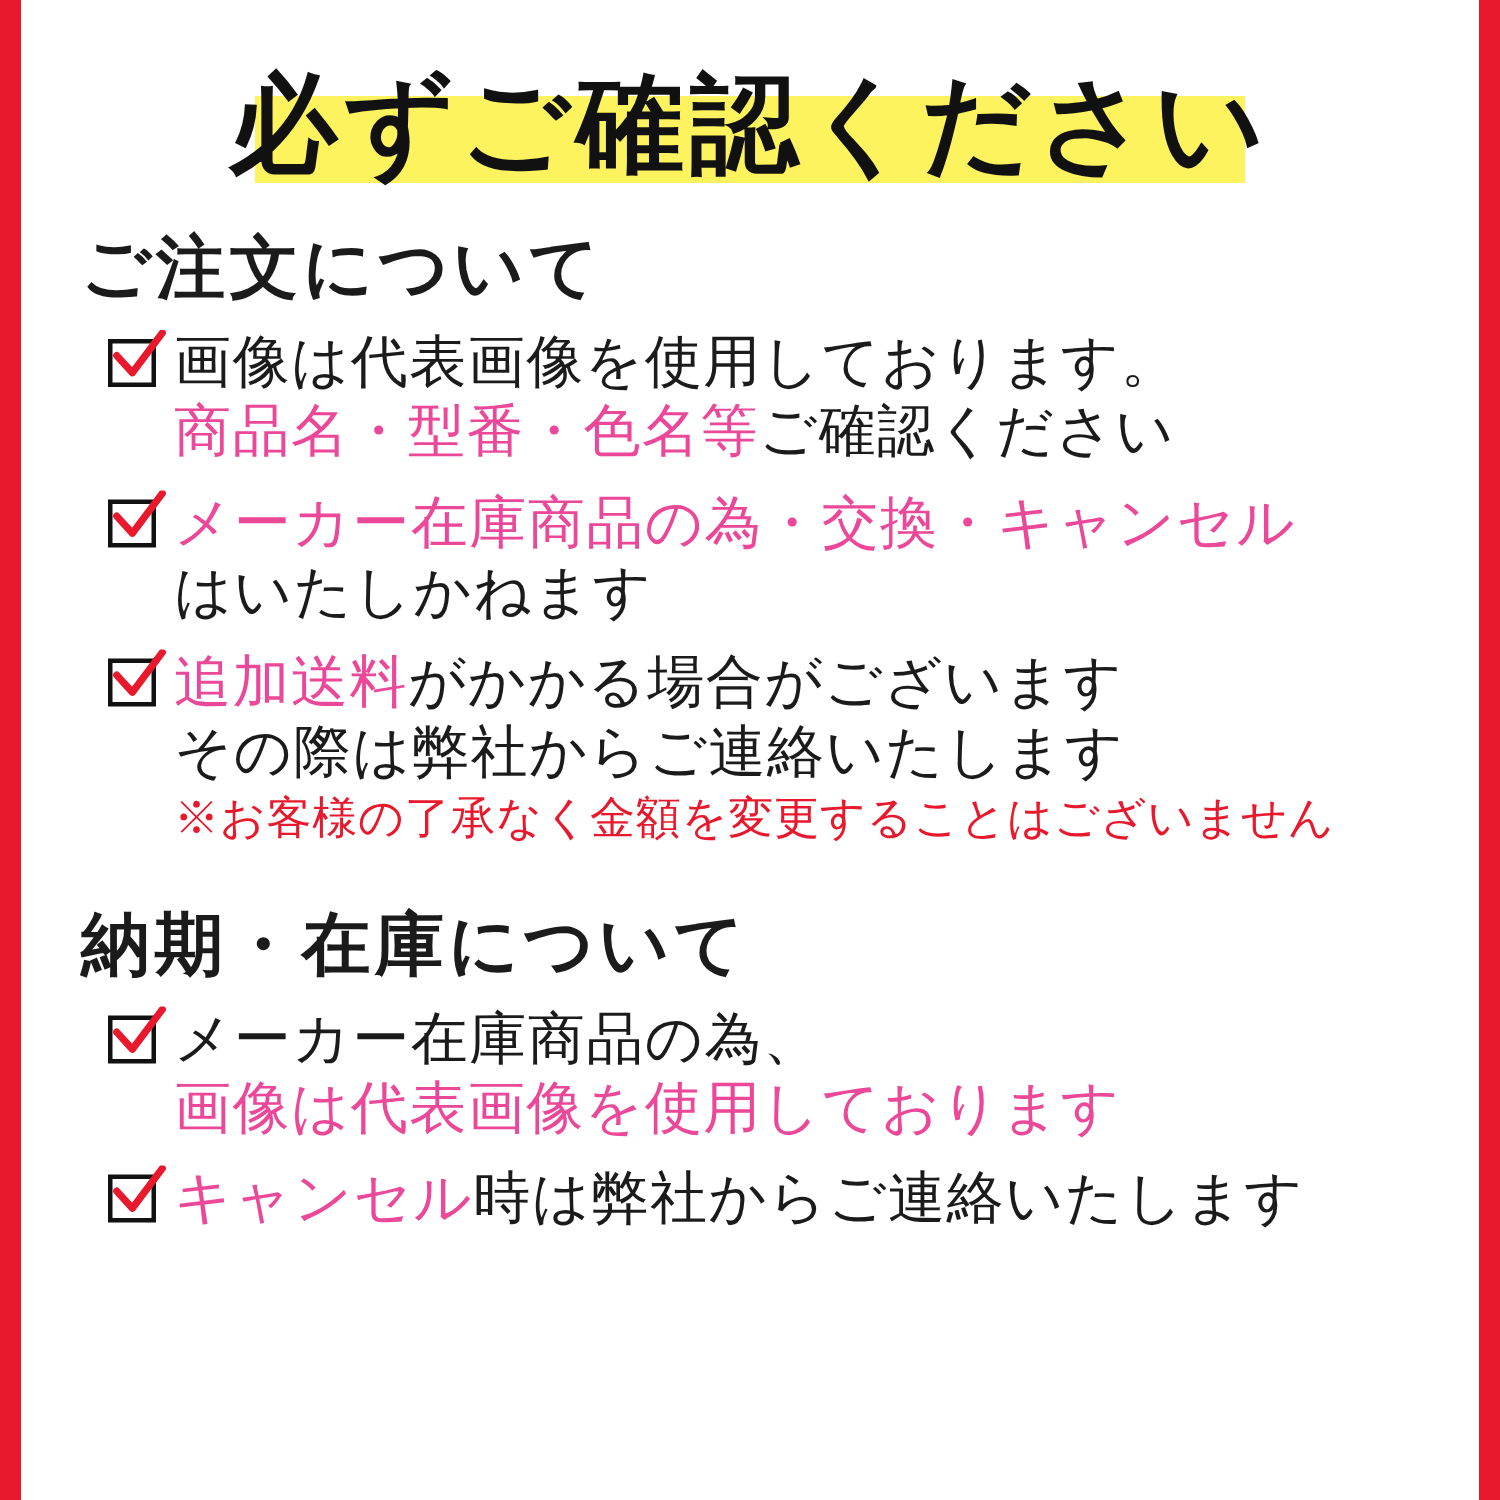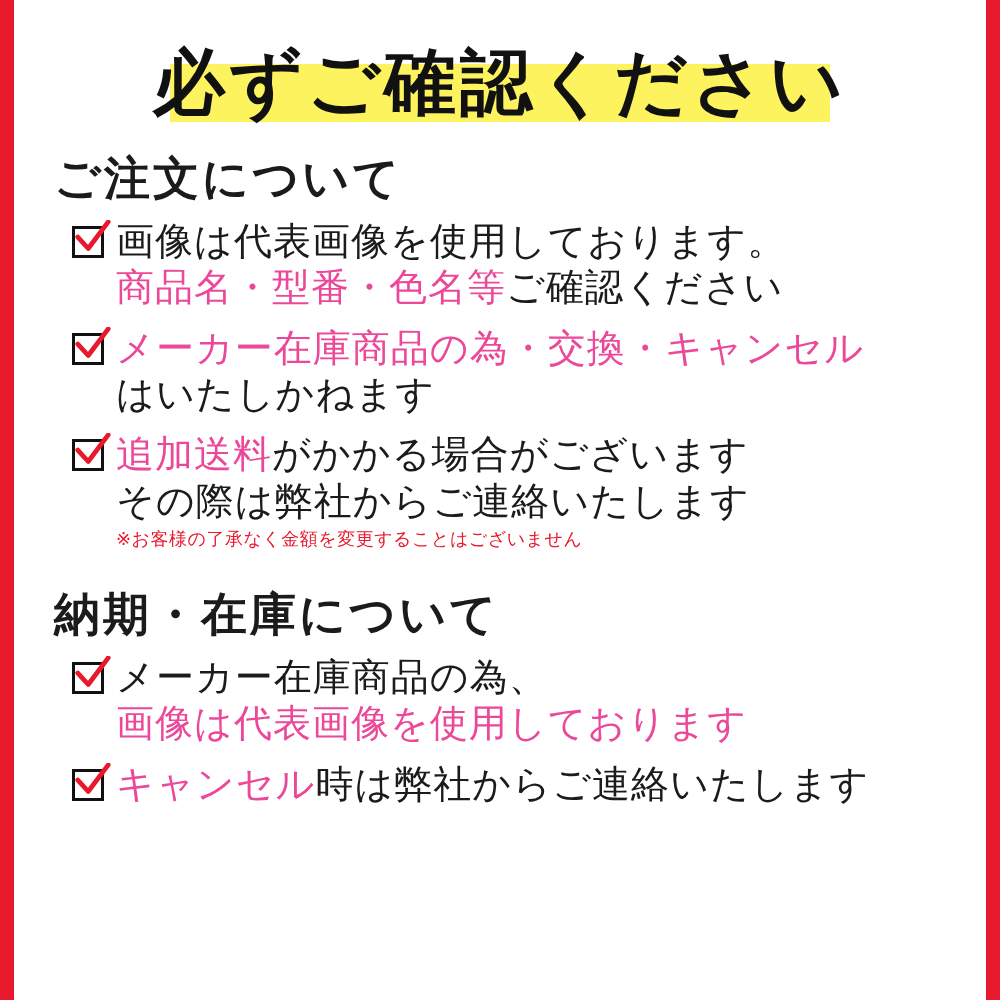--- a/index.html
+++ b/index.html
@@ -118,24 +118,25 @@
     flex: 1 1 auto;
   }
   .line {
     font-size: 38px;
     line-height: 1.22;
     color: #1b1b1b;
     letter-spacing: 1px;
     white-space: nowrap;
   }
   .line.note {
-    font-size: 18px;
+    font-size: 30px;
     color: #e8192c;
     letter-spacing: 0.5px;
     margin-top: 4px;
+    font-family: Liberation Serif, serif;
   }
   .red {
     color: #ec4899;
     font-weight: normal;
   }
   .blk {
     color: #1b1b1b;
   }
 </style>
 </head>

